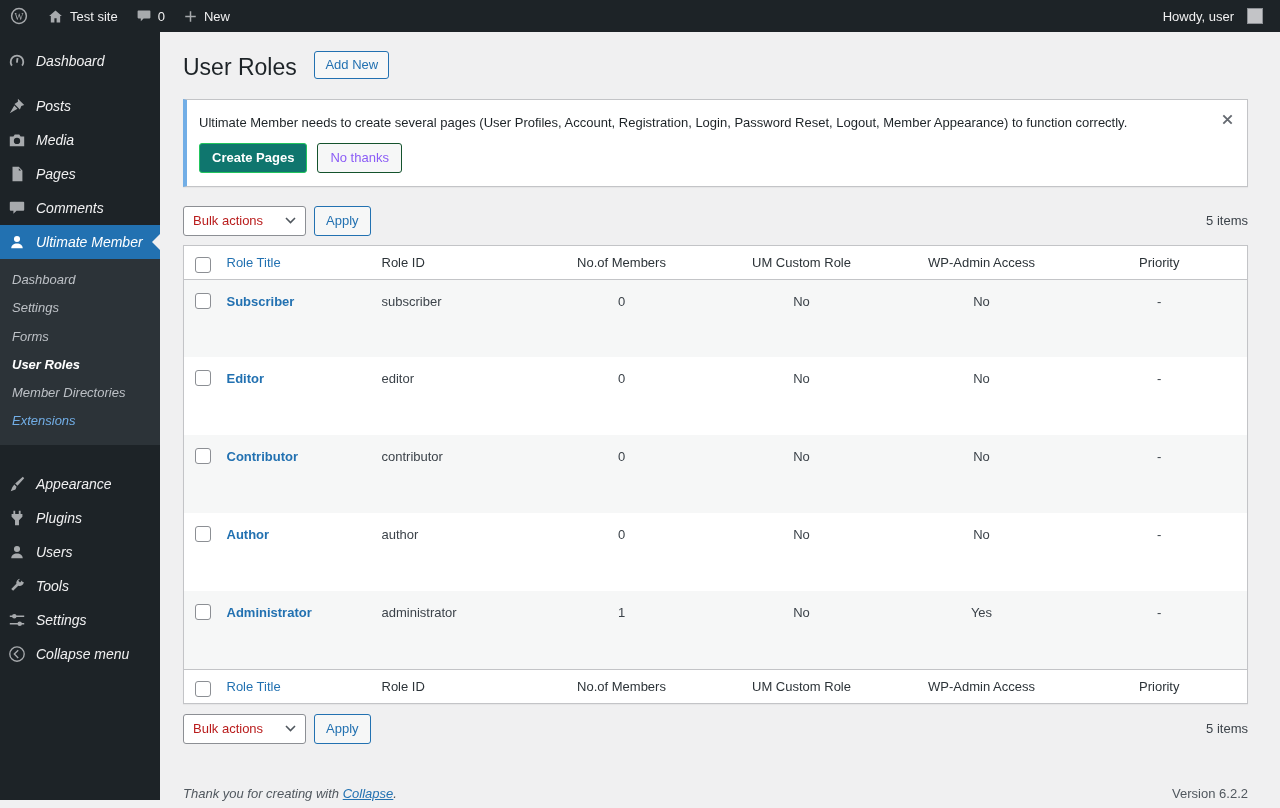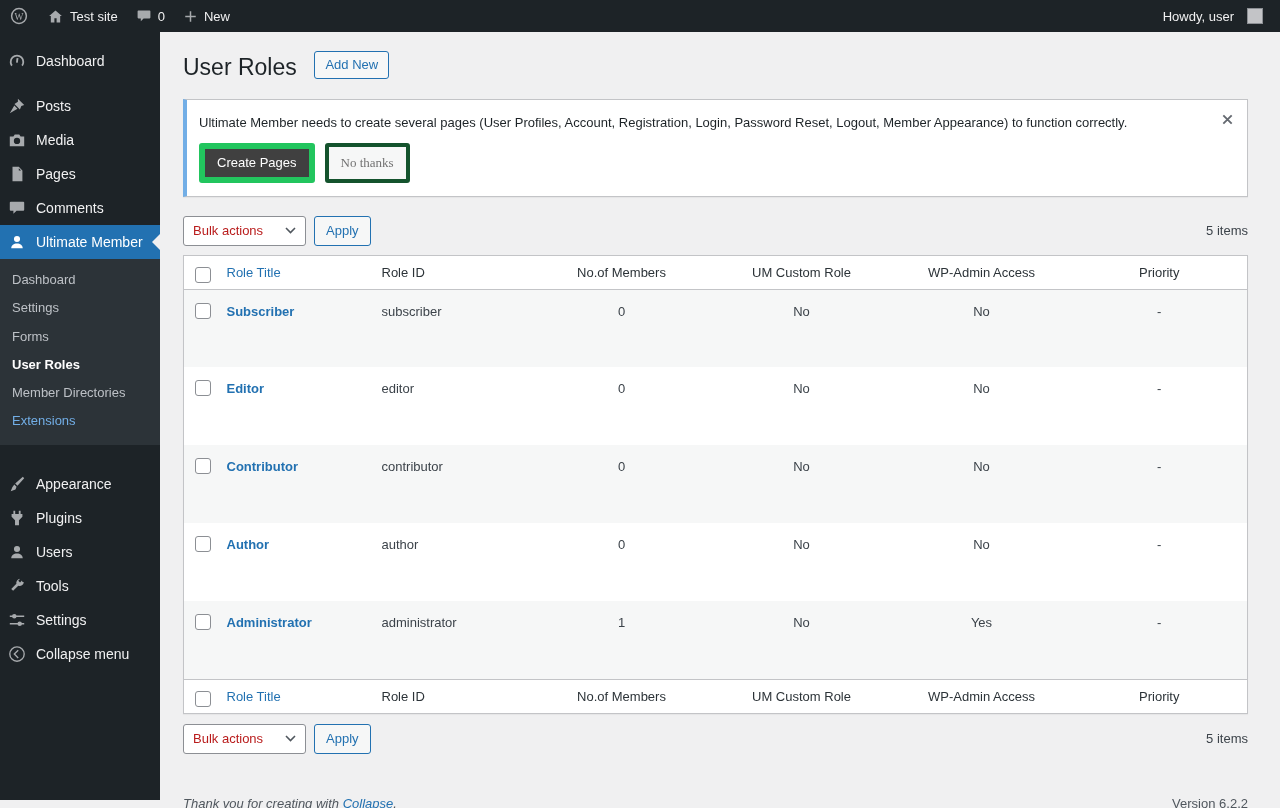--- a/index.html
+++ b/index.html
@@ -26,20 +26,21 @@
   .ab-avatar {
     width: 16px; height: 16px; margin-left: 7px;
     background: #c3c4c7; border: 1px solid #8c8f94;
   }
 
   
   .sidebar {
     position: fixed; top: 32px; left: 0; bottom: 8px; width: 160px;
     background: #1d2327; color: #f0f0f1; font-size: 14px;
     padding-top: 12px;
+    font-style: italic;
   }
   .menu-item {
     display: flex; align-items: center; height: 34px; padding: 0 8px 0 7px;
     cursor: pointer; color: #f0f0f1; position: relative;
   }
   .menu-item .mi-icon {
     width: 20px; height: 20px; margin-right: 9px; color: #a7aaad;
     display: flex; align-items: center; justify-content: center; flex: none;
   }
   .menu-item.active { background: #2271b1; color: #fff; }
@@ -80,22 +81,22 @@
     border: 1px solid #c3c4c7; border-left: 4px solid #72aee6;
     box-shadow: 0 1px 1px rgba(0,0,0,.04);
     padding: 11px 44px 13px 12px;
   }
   .notice-text { margin: 2px 0 0; font-size: 13px; color: #1d2327; line-height: 1.5; }
   .notice-buttons { margin-top: 11px; display: flex; gap: 10px; }
   .btn {
     font-size: 13px; border-radius: 3px; cursor: pointer; padding: 6px 12px;
     line-height: 1.2; font-family: "Liberation Sans", sans-serif;
   }
-  .btn-primary { background: #404040; border: 6px solid #22c55e; color: #fff; }
-  .btn-dimmed { background: #f6f7f7; border: 4px solid #14532d; color: #737373; font-family: Liberation Serif, serif; }
+  .btn-primary { background: #0f766e; border: 1px solid #22c55e; color: #fff; font-weight: bold; }
+  .btn-dimmed { background: #f6f7f7; border: 1px solid #14532d; color: #8b5cf6; }
   .dismiss-btn {
     position: absolute; top: 10px; right: 10px; width: 20px; height: 20px;
     display: flex; align-items: center; justify-content: center;
     cursor: pointer; color: #646970; background: none; border: none; padding: 0;
   }
 
   .tablenav { display: flex; align-items: center; height: 30px; }
   .tablenav.top { margin: 19px 0 9px; }
   .tablenav.bottom { margin: 10px 0 0; }
   .fake-select {

